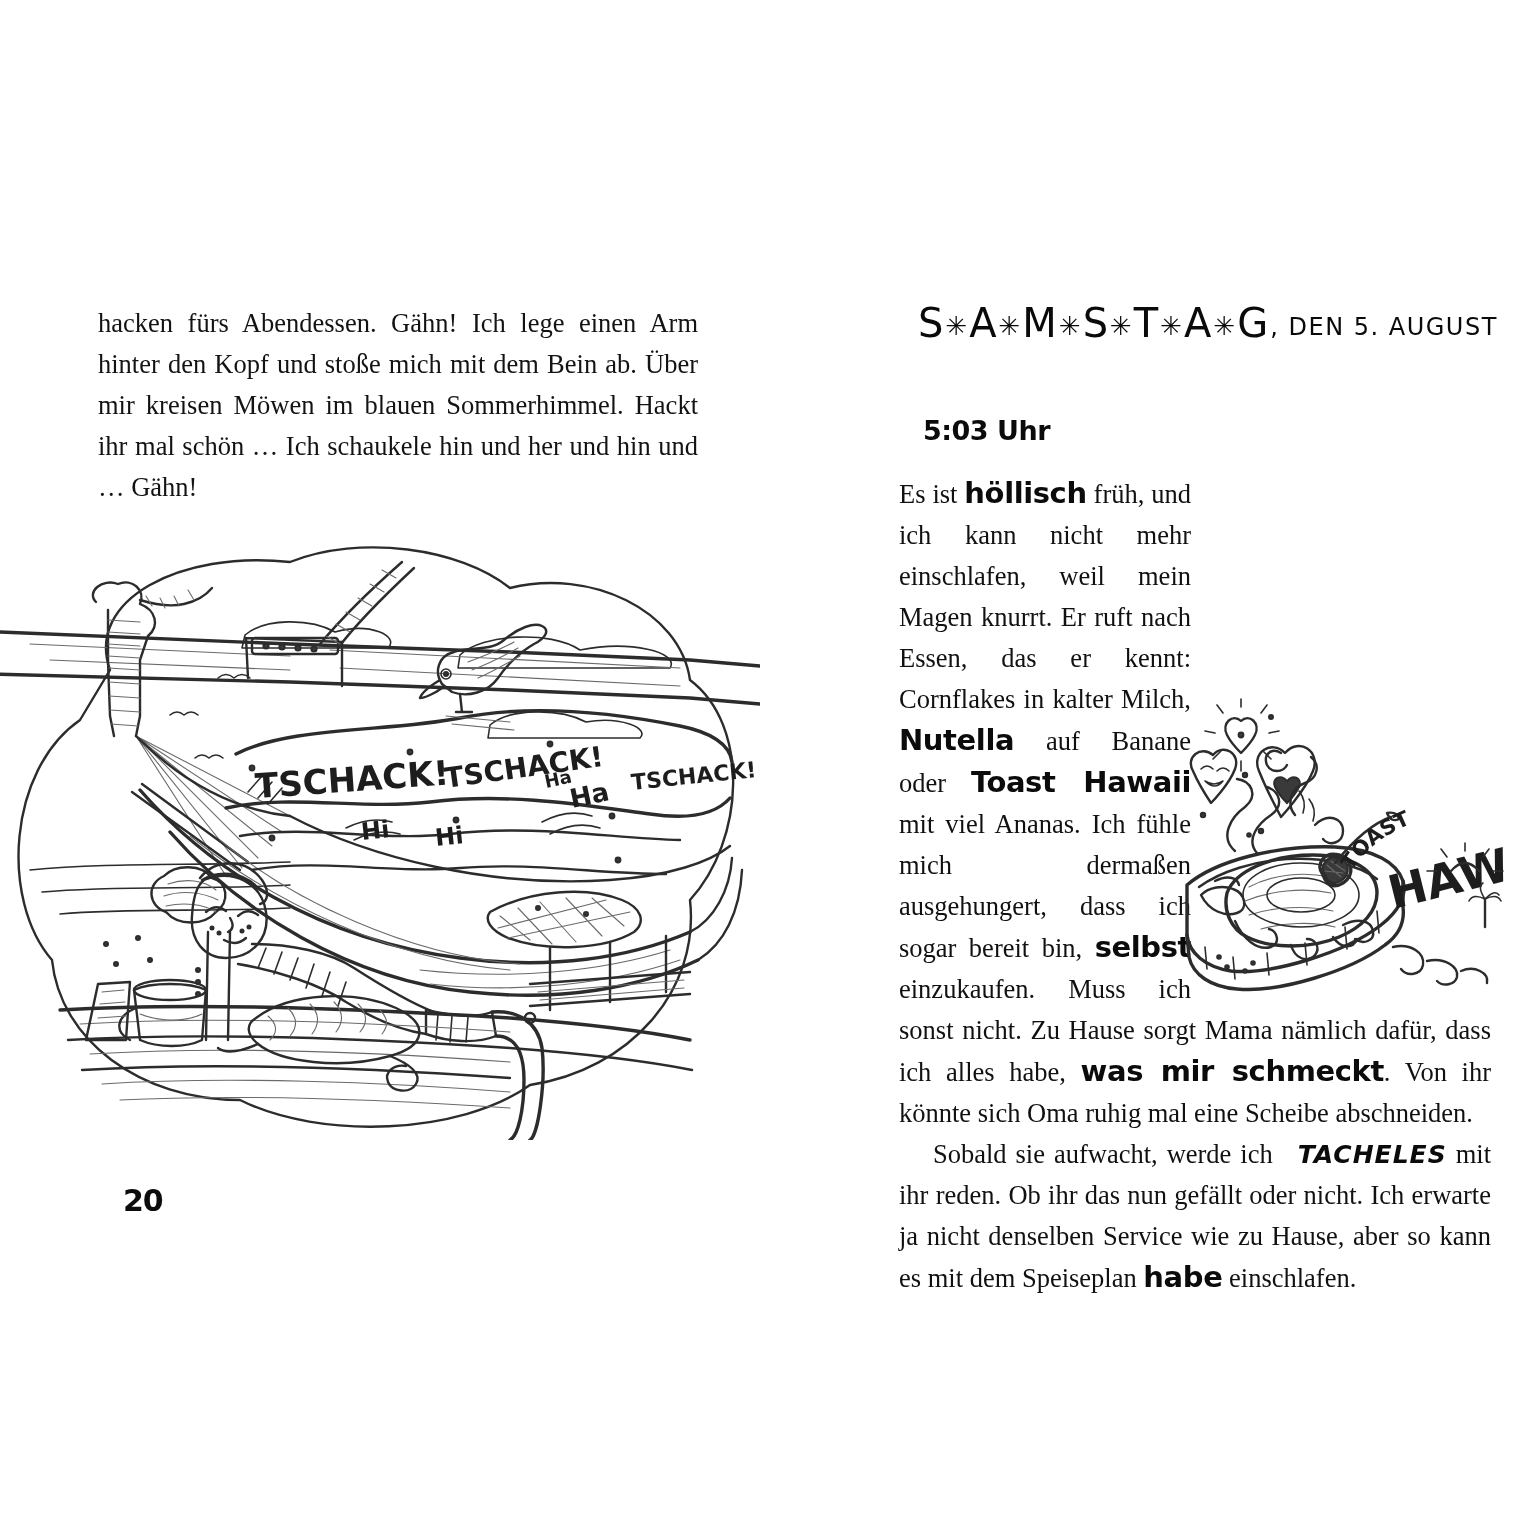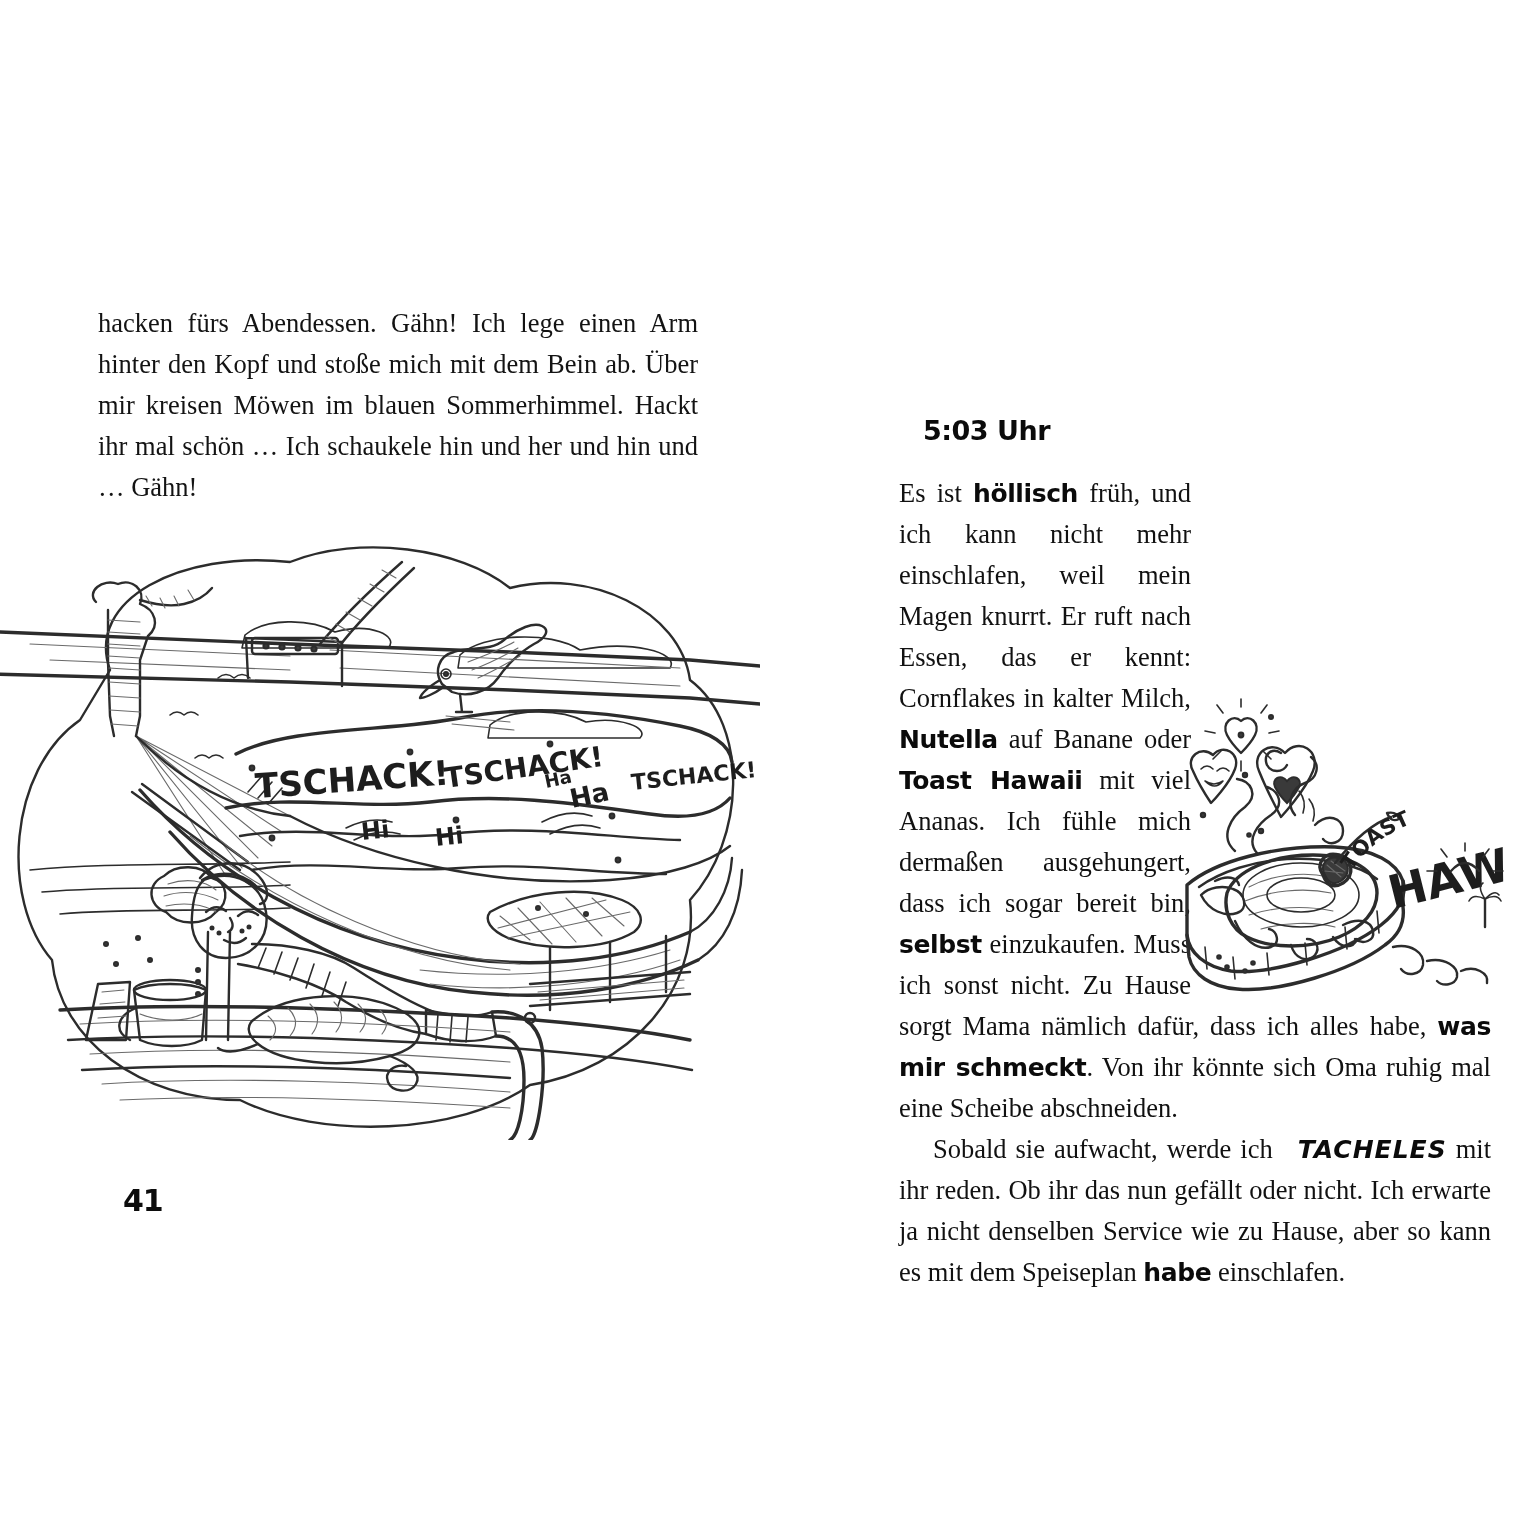--- a/index.html
+++ b/index.html
@@ -46,21 +46,21 @@
   #left-paragraph {
     left: 98px;
     top: 303px;
     width: 600px;
   }
 
   
   .hand {
     font-family: "DejaVu Sans", sans-serif;
     font-weight: bold;
-    font-size: 25px;
+    font-size: 29px;
     letter-spacing: -0.4px;
     color: #0b0b0b;
   }
   .hand-slant {
     font-family: "DejaVu Sans", sans-serif;
     font-weight: bold;
     font-style: italic;
     font-size: 25px;
     letter-spacing: 1px;
     color: #0b0b0b;
@@ -363,25 +363,28 @@
         <path class="sk sk-med" d="M400 516 C 420 524, 432 534, 426 544 C 420 554, 402 552, 398 542
                  C 394 532, 404 524, 416 526"></path>
 
         <circle class="sk-fill-dark" cx="116" cy="404" r="2"></circle>
         <circle class="sk-fill-dark" cx="148" cy="398" r="2"></circle>
         <circle class="sk-fill-dark" cx="126" cy="424" r="2"></circle>
         <circle class="sk-fill-dark" cx="160" cy="420" r="2"></circle>
       </svg>
     </div>
 
-    <div class="folio" id="folio-left">41</div>
+    <div class="folio" id="folio-left">20</div>
   </div>
 
   <div class="page-right">
 
+    <div id="date-heading">
+      <span class="daybig"><span>S</span><span class="star">✳</span><span>A</span><span class="star">✳</span><span>M</span><span class="star">✳</span><span>S</span><span class="star">✳</span><span>T</span><span class="star">✳</span><span>A</span><span class="star">✳</span><span>G</span></span><span class="daysmall">, DEN 5. AUGUST</span>
+    </div>
 
     <div id="time-stamp">5:03 Uhr</div>
 
     <div id="right-body">
 
       <div class="wrap-float"></div>
       <p id="para-1"><span>Es ist </span><span class="hand">höllisch</span><span> früh, und ich kann nicht mehr einschlafen, weil mein Magen knurrt. Er ruft nach Essen, das er kennt: Cornflakes in kalter Milch, </span><span class="hand">Nutella</span><span> auf Banane oder </span><span class="hand">Toast Hawaii</span><span> mit viel Ananas. Ich fühle mich dermaßen ausgehungert, dass ich sogar bereit bin, </span><span class="hand">selbst</span><span> einzukaufen. Muss ich sonst nicht. Zu Hause sorgt Mama nämlich dafür, dass ich alles habe, </span><span class="hand">was mir schmeckt</span><span>. Von ihr könnte sich Oma ruhig mal eine Scheibe abschneiden.</span></p>
       <p id="para-2" class="indent"><span>Sobald sie aufwacht, werde ich </span><span class="hand-slant">TACHELES</span><span> mit ihr reden. Ob ihr das nun gefällt oder nicht. Ich erwarte ja nicht denselben Service wie zu Hause, aber so kann es mit dem Speiseplan </span><span class="hand">habe</span><span> einschlafen.</span></p>
     </div>
 

